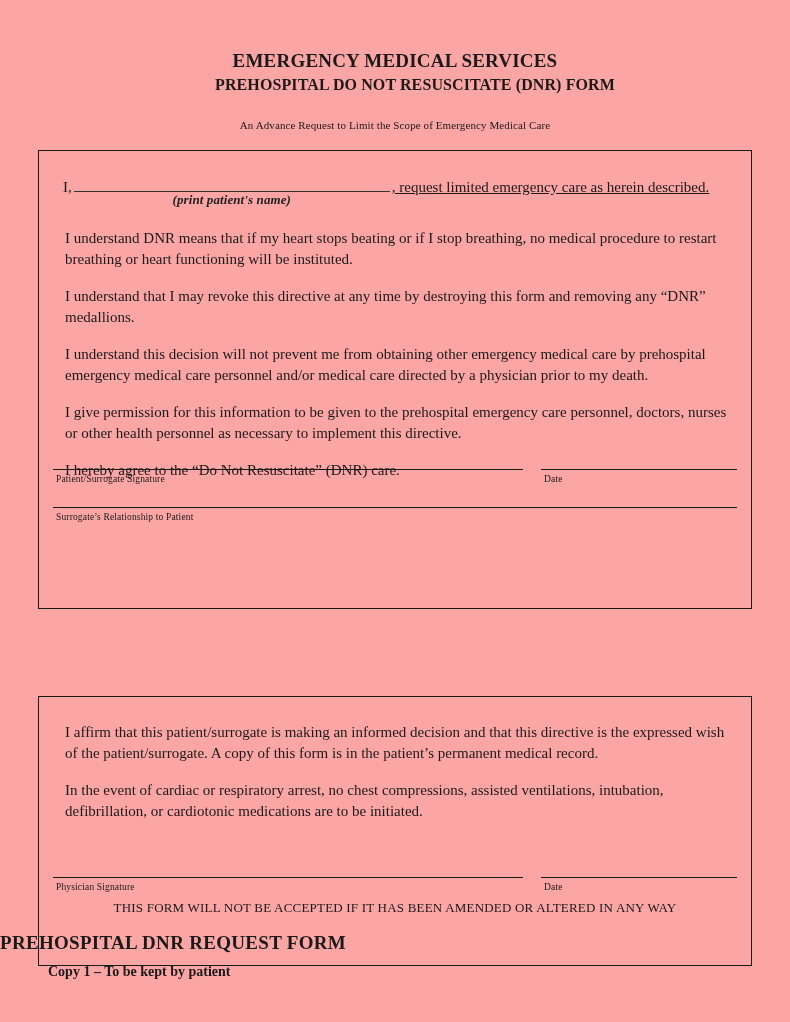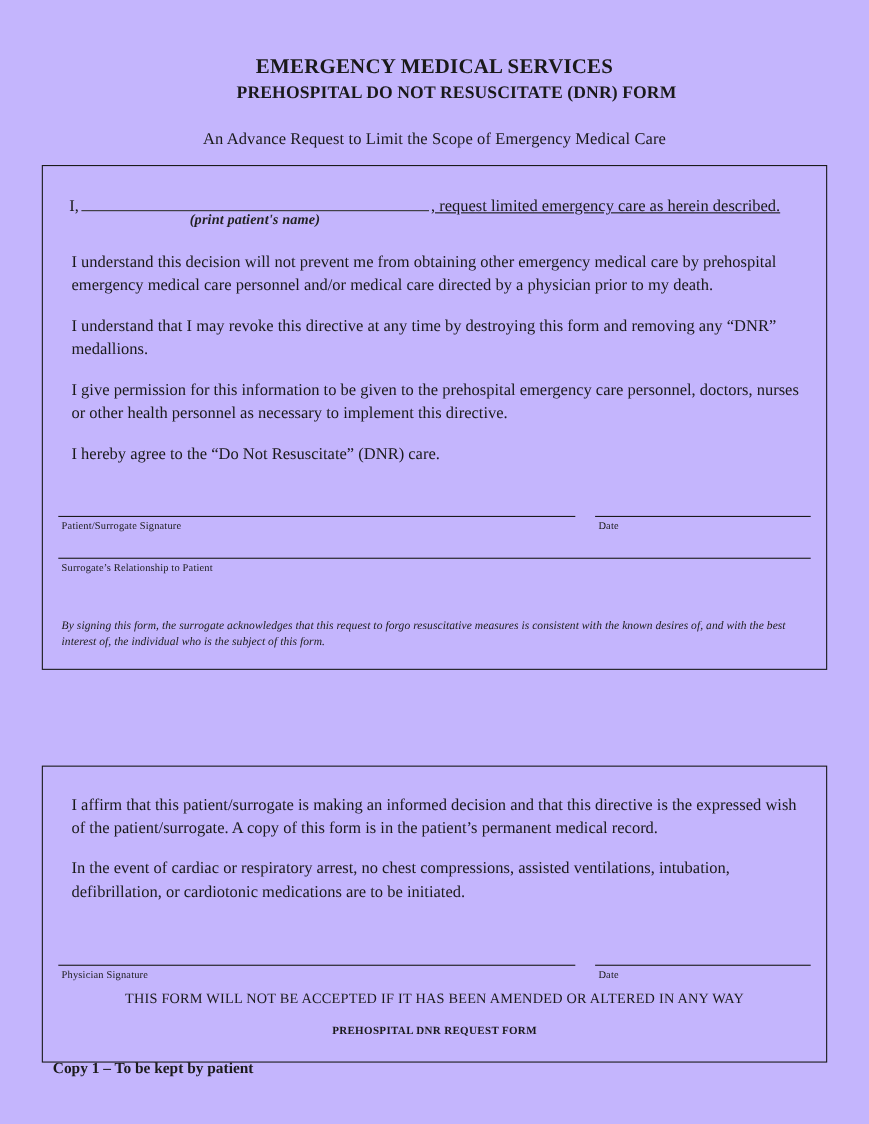--- a/index.html
+++ b/index.html
@@ -9,21 +9,21 @@
     background: #ffffff;
   }
   body {
     font-family: "Liberation Serif", "DejaVu Serif", serif;
     color: #1a1a1a;
   }
   .page {
     position: relative;
     width: 790px;
     height: 1022px;
-    background: #c4b5fd;
+    background: #fca5a5;
     overflow: hidden;
     box-sizing: border-box;
   }
 
   
   .header {
     padding-top: 50px;
     text-align: center;
   }
   .title-main {
@@ -34,21 +34,21 @@
   }
   .title-sub {
     font-size: 16px;
     font-weight: bold;
     letter-spacing: 0.1px;
     line-height: 20px;
     margin-top: 3px;
     padding-left: 40px;
   }
   .title-tag {
-    font-size: 15px;
+    font-size: 11px;
     font-weight: normal;
     margin-top: 24px;
     letter-spacing: 0.1px;
   }
 
   
   .box {
     position: absolute;
     left: 38px;
     width: 714px;
@@ -147,22 +147,21 @@
   
   .footer { position: absolute; left: 0; width: 790px; }
   .footer-line1 {
     top: 900px;
     text-align: center;
     font-size: 13px;
     letter-spacing: 0.2px;
   }
   .footer-line2 {
     top: 932px;
-    text-align: center;
-    font-size: 10px;
+    font-size: 19px;
     font-weight: bold;
     letter-spacing: 0.3px;
   }
   .footer-line3 {
     top: 964px;
     text-align: left;
     padding-left: 48px;
     font-size: 14px;
     font-weight: bold;
   }
@@ -183,22 +182,23 @@
 
       <div class="name-row">
         <span class="name-i">I,</span>
         <span class="name-blank">
           <span class="name-hint">(print patient's name)</span>
         </span>
         <span class="name-tail">, request limited emergency care as herein described.</span>
       </div>
 
       <div class="paras-patient">
+        <p class="para">I understand DNR means that if my heart stops beating or if I stop breathing, no medical procedure to restart breathing or heart functioning will be instituted.</p>
+        <p class="para">I understand that I may revoke this directive at any time by destroying this form and removing any “DNR” medallions.</p>
         <p class="para">I understand this decision will not prevent me from obtaining other emergency medical care by prehospital emergency medical care personnel and/or medical care directed by a physician prior to my death.</p>
-        <p class="para">I understand that I may revoke this directive at any time by destroying this form and removing any “DNR” medallions.</p>
         <p class="para">I give permission for this information to be given to the prehospital emergency care personnel, doctors, nurses or other health personnel as necessary to implement this directive.</p>
         <p class="para">I hereby agree to the “Do Not Resuscitate” (DNR) care.</p>
       </div>
 
       <div class="sig-area" style="top:318px;">
         <div class="sig-row">
           <div class="sig-field f-wide">
             <div class="sig-rule"></div>
             <div class="sig-label">Patient/Surrogate Signature</div>
           </div>
@@ -208,21 +208,20 @@
           </div>
         </div>
         <div class="sig-row">
           <div class="sig-field f-full">
             <div class="sig-rule"></div>
             <div class="sig-label">Surrogate’s Relationship to Patient</div>
           </div>
         </div>
       </div>
 
-      <div class="note" style="top:412px;">By signing this form, the surrogate acknowledges that this request to forgo resuscitative measures is consistent with the known desires of, and with the best interest of, the individual who is the subject of this form.</div>
 
     </div>
   </div>
 
   <div class="box" id="box-physician">
     <div class="box-inner">
 
       <div class="paras-physician">
         <p class="para">I affirm that this patient/surrogate is making an informed decision and that this directive is the expressed wish of the patient/surrogate. A copy of this form is in the patient’s permanent medical record.</p>
         <p class="para">In the event of cardiac or respiratory arrest, no chest compressions, assisted ventilations, intubation, defibrillation, or cardiotonic medications are to be initiated.</p>

